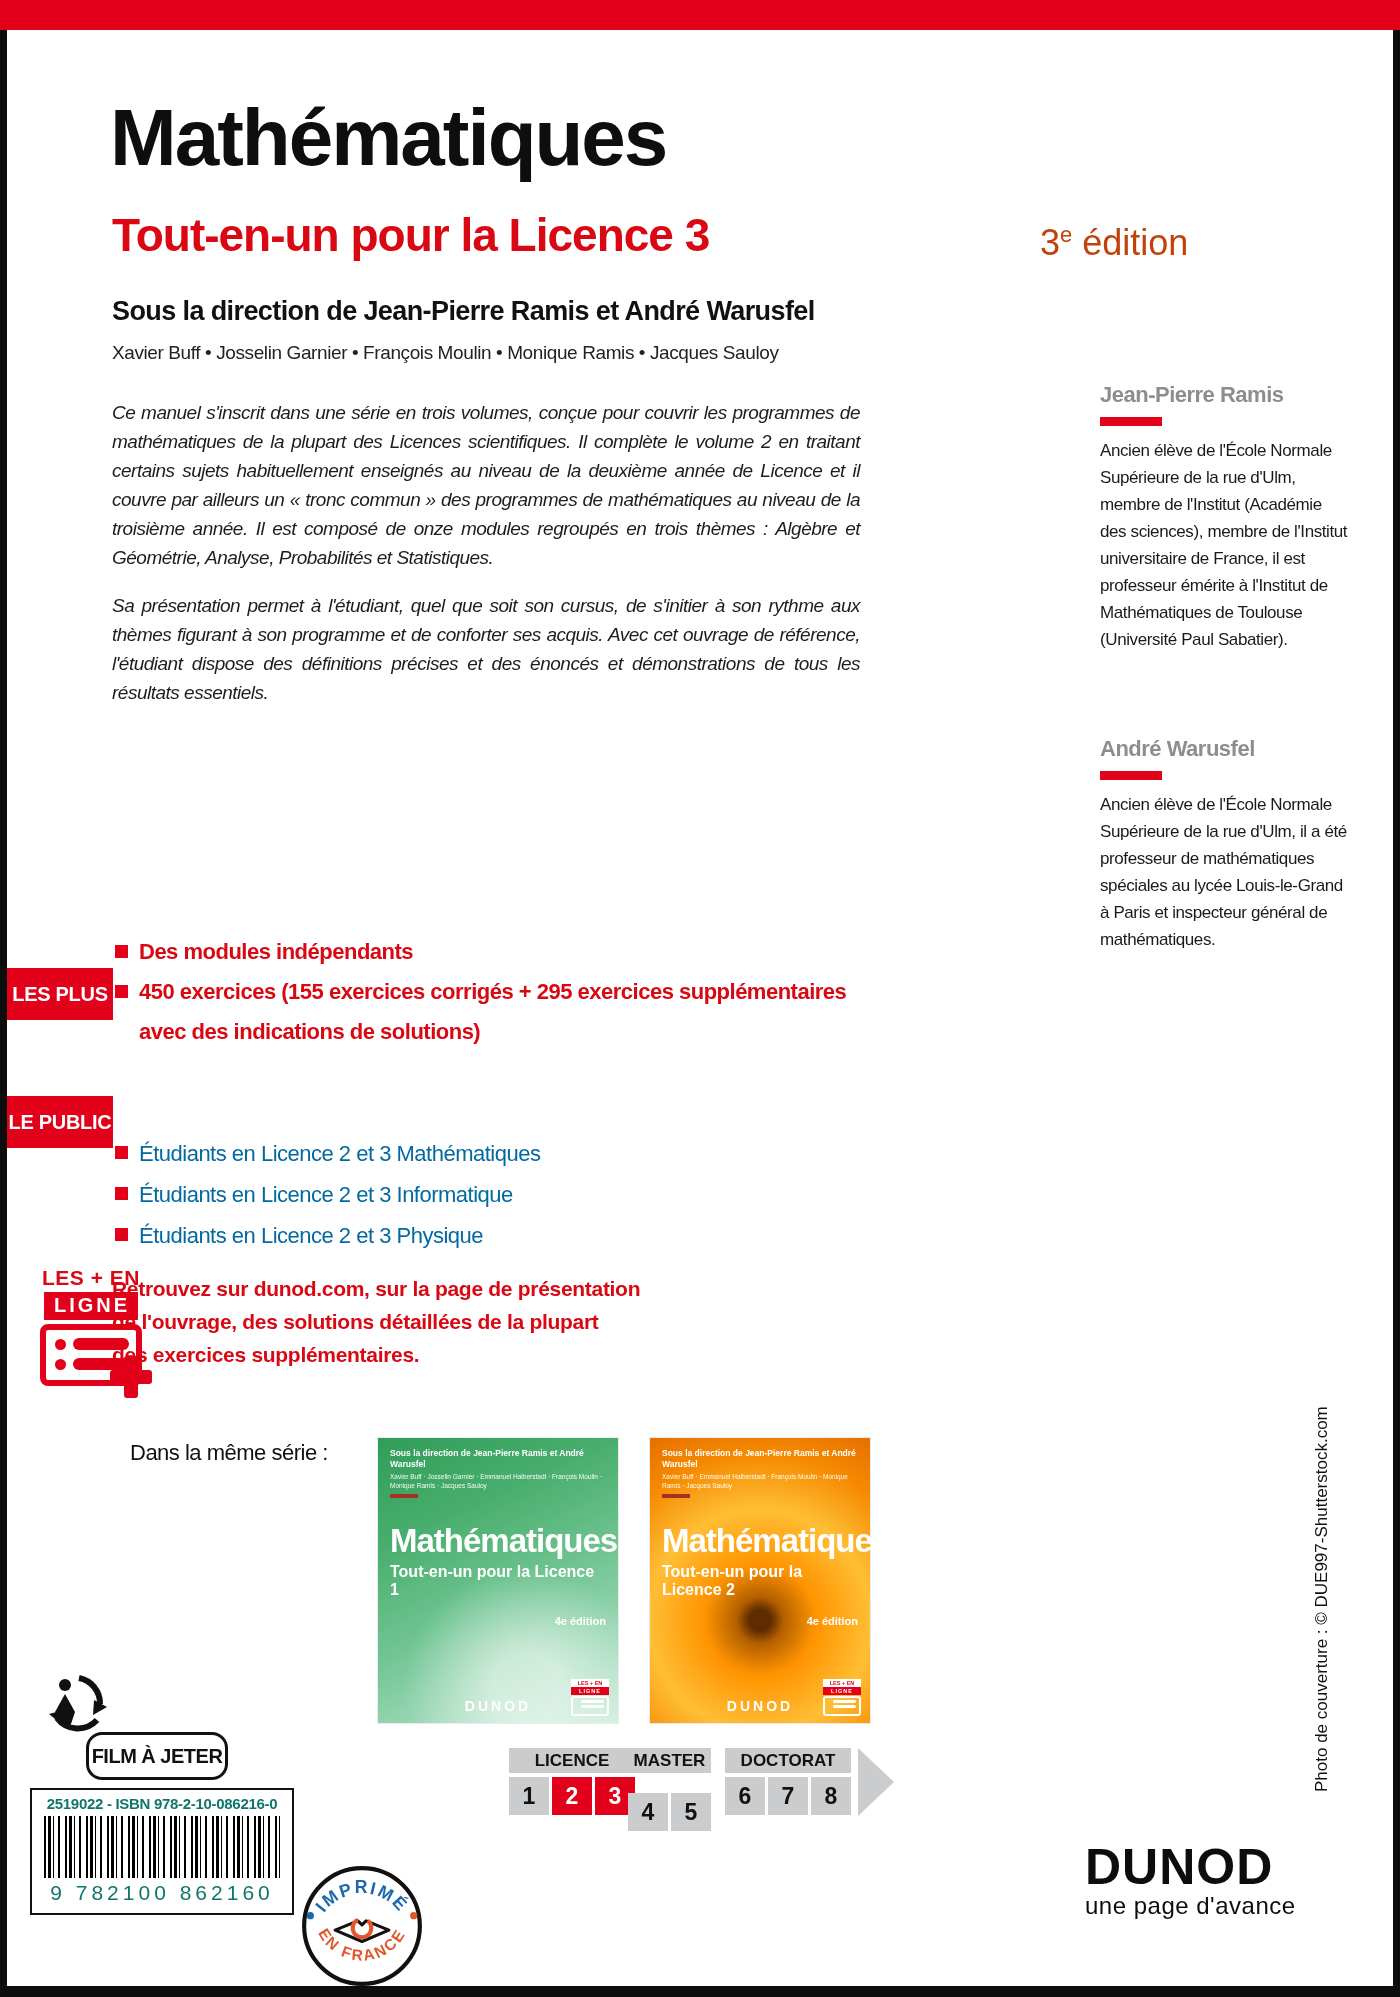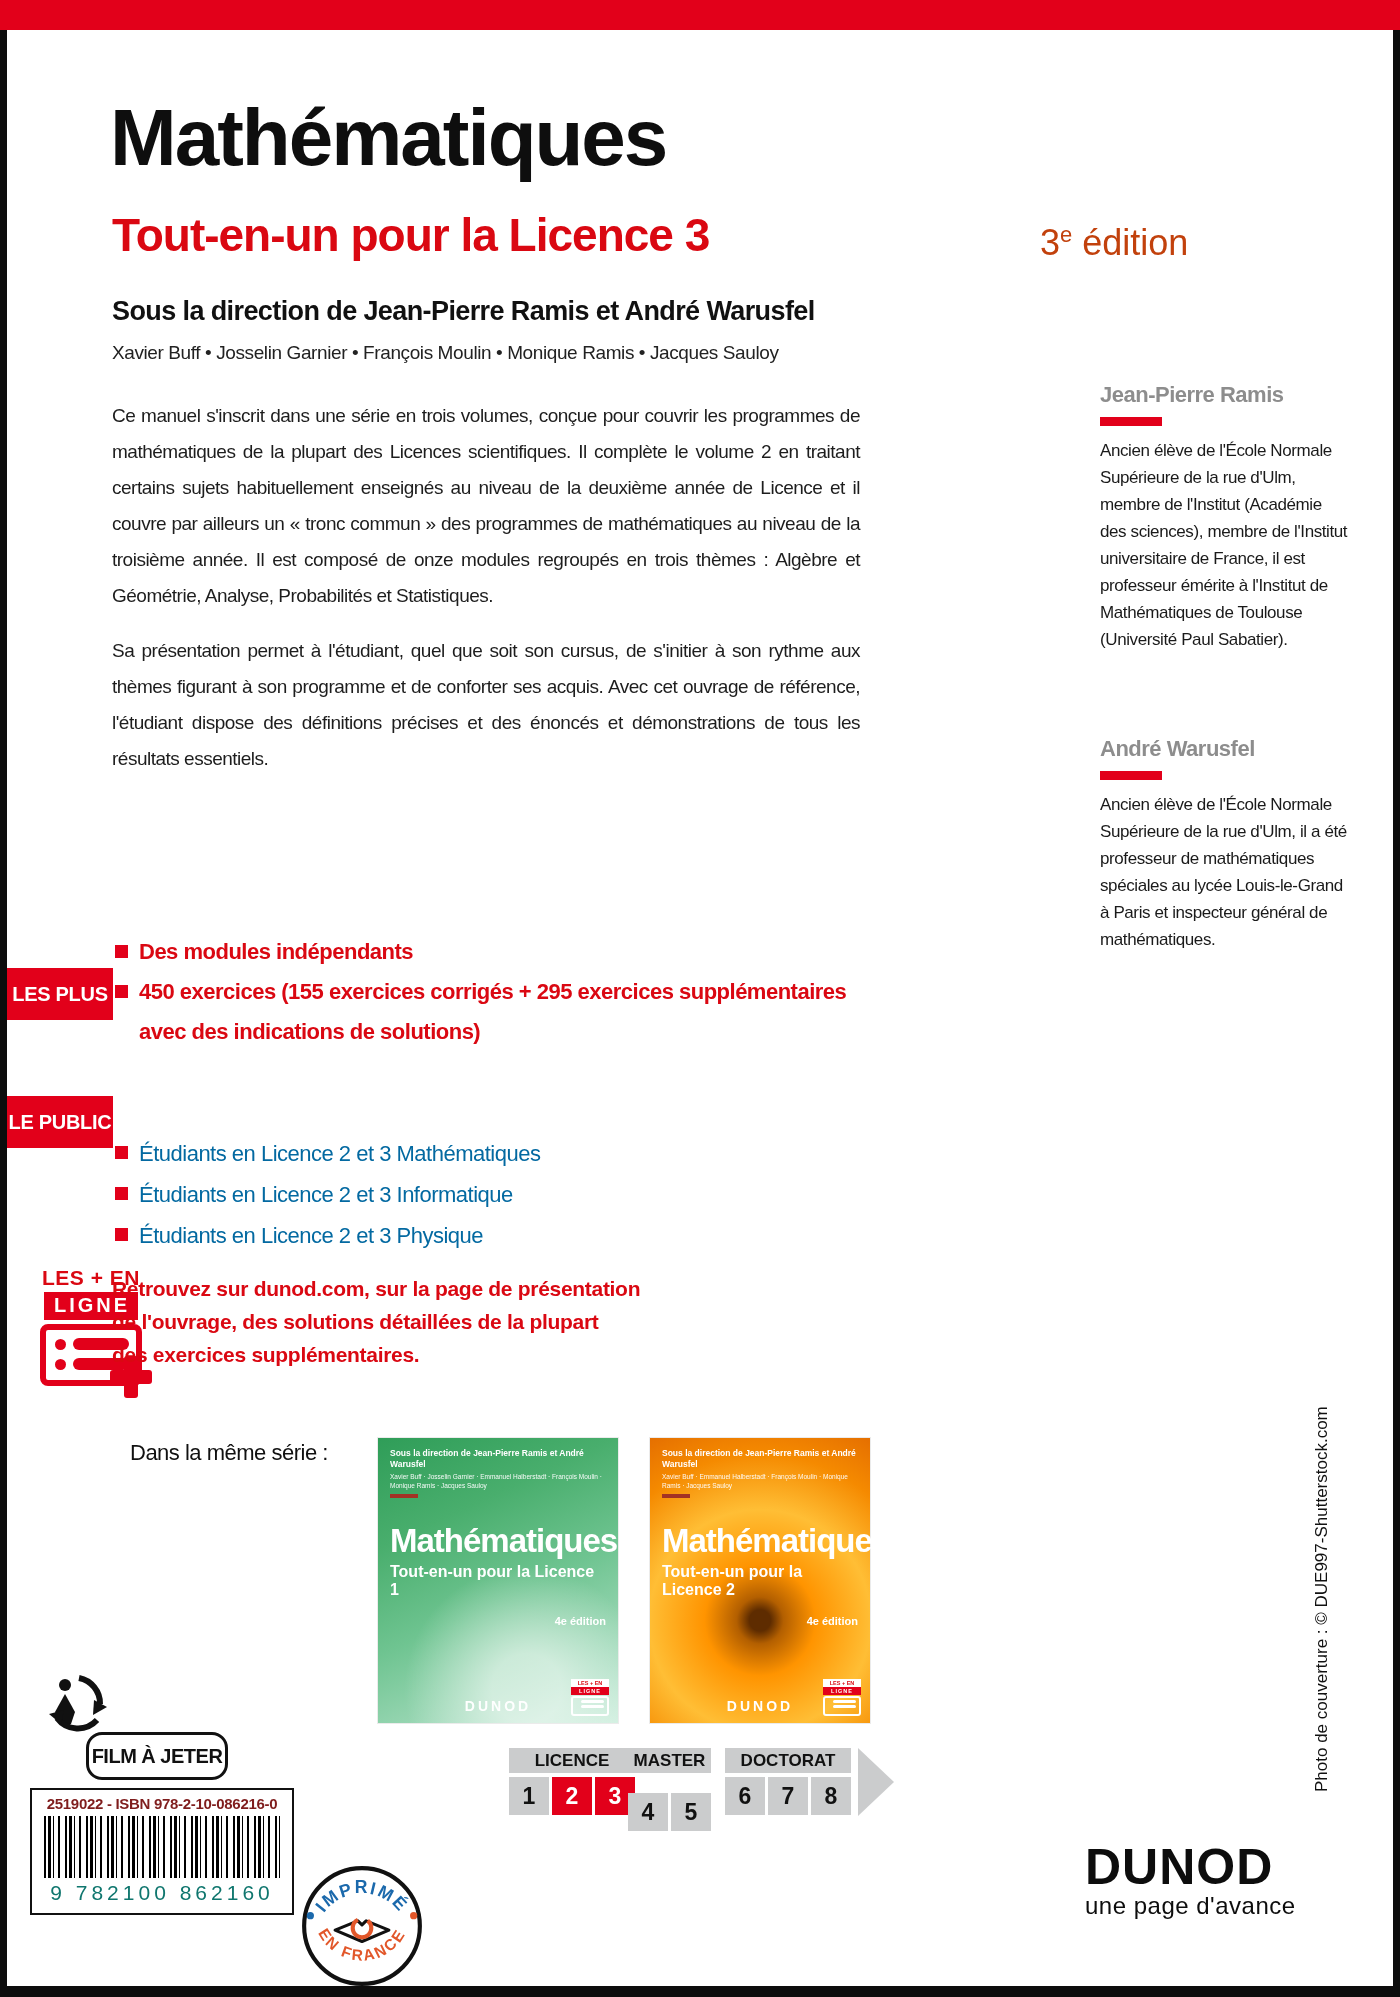--- a/index.html
+++ b/index.html
@@ -16,21 +16,21 @@
   
   .title{left:110px;top:92px;font-size:80px;font-weight:800;letter-spacing:-2px;color:#0e0e0e;}
   .subtitle{left:112px;top:208px;font-size:46px;font-weight:700;letter-spacing:-1px;color:var(--redtxt);}
   .edition{left:1040px;top:222px;font-size:36px;color:#c2410c;}
   .edition sup{font-size:22px;}
   .direction{left:112px;top:296px;font-size:27px;font-weight:700;letter-spacing:-0.6px;color:#111;}
   .authors{left:112px;top:342px;font-size:19px;letter-spacing:-0.4px;color:#222;}
 
   
   .intro{left:112px;top:398px;width:748px;font-size:19px;letter-spacing:-0.5px;
-         line-height:36px;text-align:justify;color:#1d1d1d;}
+         line-height:29px;text-align:justify;color:#1d1d1d;font-style:italic;}
   .intro p{margin:0 0 19px 0;}
 
   
   .bio-name{font-size:22px;font-weight:700;letter-spacing:-0.5px;color:#8d8d8d;}
   .bio-bar{width:62px;height:9px;background:var(--red);margin-top:9px;}
   .bio-text{margin-top:11px;width:252px;font-size:17px;letter-spacing:-0.4px;line-height:27px;color:#1a1a1a;}
   .bio1{left:1100px;top:382px;width:256px;}
   .bio2{left:1100px;top:736px;width:256px;}
 
   
@@ -95,21 +95,21 @@
            justify-content:center;font-size:23px;font-weight:700;color:#111;}
   .lv-cell.active{background:var(--red);color:#fff;}
   .lv-arrow{left:858px;top:1748px;width:0;height:0;border-top:34px solid transparent;
             border-bottom:34px solid transparent;border-left:36px solid var(--gray);}
 
   
   .film{left:86px;top:1732px;width:142px;height:48px;border:3px solid #111;border-radius:16px;
         box-sizing:border-box;display:flex;align-items:center;justify-content:center;
         font-size:20px;font-weight:700;letter-spacing:-0.5px;color:#111;background:#fff;}
   .bcbox{left:30px;top:1788px;width:264px;height:127px;border:2px solid #111;box-sizing:border-box;background:#fff;}
-  .isbn{margin-top:5px;text-align:center;font-size:15px;font-weight:700;letter-spacing:-0.3px;color:#7f1d1d;}
+  .isbn{margin-top:5px;text-align:center;font-size:15px;font-weight:700;letter-spacing:-0.3px;color:#0f766e;}
   .bars{position:relative;height:62px;margin:4px 12px 0 12px;
         background:repeating-linear-gradient(90deg,#000 0 2px,#fff 2px 4px,#000 4px 7px,#fff 7px 9px,
                    #000 9px 10px,#fff 10px 14px,#000 14px 16px,#fff 16px 21px);}
   .ean{margin-top:3px;text-align:center;font-size:21px;letter-spacing:4px;color:#0f766e;}
 
   .dunod{left:1085px;top:1844px;text-align:left;color:#0d0d0d;}
   .dunod .dn{font-size:50px;font-weight:800;letter-spacing:1px;line-height:46px;}
   .dunod .tg{font-size:24px;margin-top:2px;letter-spacing:0.5px;}
 
   .credit{left:1312px;top:1792px;width:420px;transform:rotate(-90deg);transform-origin:0 0;

